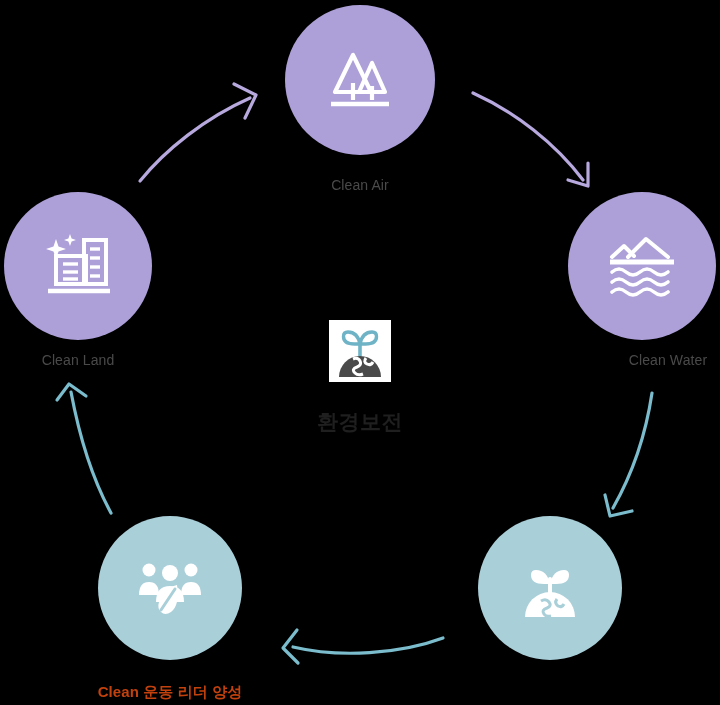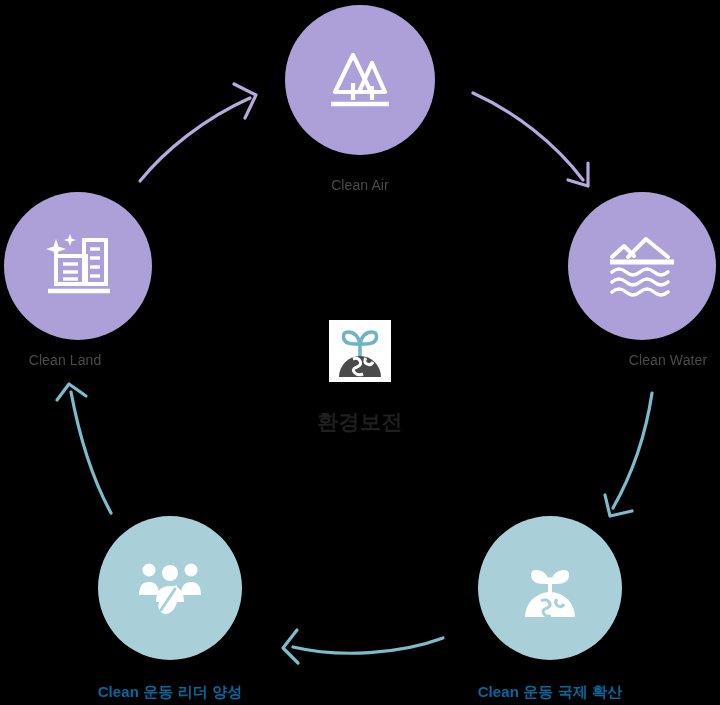--- a/index.html
+++ b/index.html
@@ -41,21 +41,21 @@
     font-size: 14px;
     letter-spacing: 0.1px;
     transform: translateX(-50%);
   }
   .label.en {
     color: #4a4a4a;
     font-size: 14px;
     font-weight: 400;
   }
   .label.ko {
-    color: #0369a1;
+    color: #c2410c;
     font-size: 15px;
     font-weight: 700;
   }
   .center-logo {
     position: absolute;
     width: 62px;
     height: 62px;
     background: #ffffff;
     display: flex;
     align-items: center;
@@ -131,21 +131,20 @@
   <div class="circle teal" style="left:478px; top:516px; width:144px; height:144px;">
     <svg width="66" height="66" viewBox="0 0 66 66">
       <path d="M33 29 q-3,-14 -14,-14 q-5,0 -5,5 q0,9 13,9 z" fill="#ffffff"></path>
       <path d="M33 29 q3,-14 14,-14 q5,0 5,5 q0,9 -13,9 z" fill="#ffffff"></path>
       <line x1="33" y1="24" x2="33" y2="42" stroke="#ffffff" stroke-width="4" stroke-linecap="round"></line>
       <path d="M8 62 a25,25 0 0 1 50,0 z" fill="#ffffff"></path>
       <path d="M24 46 q5,-3 8,1 q3,4 -2,6 q-6,2 -3,6 q2,3 7,2" fill="none" stroke="#a9cfd9" stroke-width="3"></path>
       <path d="M40 44 q-3,4 1,7 q4,2 6,-2" fill="none" stroke="#a9cfd9" stroke-width="3"></path>
     </svg>
   </div>
-  <div class="label ko" style="left:550px; top:683px;">Clean 운동 국제 확산</div>
 
   <div class="circle teal" style="left:98px; top:516px; width:144px; height:144px;">
     <svg width="68" height="60" viewBox="0 0 68 60">
       <circle cx="13" cy="12" r="6.5" fill="#ffffff"></circle>
       <path d="M3 37 q0,-13 10,-13 q10,0 10,13 z" fill="#ffffff"></path>
       <circle cx="55" cy="12" r="6.5" fill="#ffffff"></circle>
       <path d="M45 37 q0,-13 10,-13 q10,0 10,13 z" fill="#ffffff"></path>
       <circle cx="34" cy="15" r="8" fill="#ffffff"></circle>
       <path d="M20 44 q0,-16 14,-16 q14,0 14,16 z" fill="#ffffff"></path>
       <path d="M41 27 q-14,3 -18,17 q-2,6 2,10 q4,4 10,0 q9,-7 6,-27 z" fill="#ffffff"></path>
@@ -163,21 +162,21 @@
       <line x1="21" y1="30" x2="36" y2="30" stroke="#ffffff" stroke-width="3.4"></line>
       <line x1="21" y1="38" x2="36" y2="38" stroke="#ffffff" stroke-width="3.4"></line>
       <line x1="21" y1="45" x2="36" y2="45" stroke="#ffffff" stroke-width="3.4"></line>
       <line x1="48" y1="15" x2="58" y2="15" stroke="#ffffff" stroke-width="3.4"></line>
       <line x1="48" y1="24" x2="58" y2="24" stroke="#ffffff" stroke-width="3.4"></line>
       <line x1="48" y1="33" x2="58" y2="33" stroke="#ffffff" stroke-width="3.4"></line>
       <line x1="48" y1="42" x2="58" y2="42" stroke="#ffffff" stroke-width="3.4"></line>
       <line x1="6" y1="57" x2="68" y2="57" stroke="#ffffff" stroke-width="4.6"></line>
     </svg>
   </div>
-  <div class="label en" style="left:65px; top:352px;">Clean Land</div>
+  <div class="label en" style="left:78px; top:352px;">Clean Land</div>
 
   <div class="center-logo" style="left:329px; top:320px;">
     <svg width="54" height="52" viewBox="0 0 54 52">
       <path d="M27 19 q-2.5,-12 -12,-12 q-4.5,0 -4.5,4.5 q0,7.5 11,7.5 z" fill="none" stroke="#6fb3c6" stroke-width="3.4" stroke-linejoin="round"></path>
       <path d="M27 19 q2.5,-12 12,-12 q4.5,0 4.5,4.5 q0,7.5 -11,7.5 z" fill="none" stroke="#6fb3c6" stroke-width="3.4" stroke-linejoin="round"></path>
       <line x1="27" y1="15" x2="27" y2="31" stroke="#6fb3c6" stroke-width="3.6" stroke-linecap="round"></line>
       <path d="M6 52 a21,21 0 0 1 42,0 z" fill="#4a4a4a"></path>
       <path d="M20 34 q5,-2 7,2 q2,4 -3,6 q-6,2 -2,6 q3,3 8,1" fill="none" stroke="#ffffff" stroke-width="3"></path>
       <path d="M33 33 q-3,4 1,6 q4,2 6,-2" fill="none" stroke="#ffffff" stroke-width="3"></path>
     </svg>

